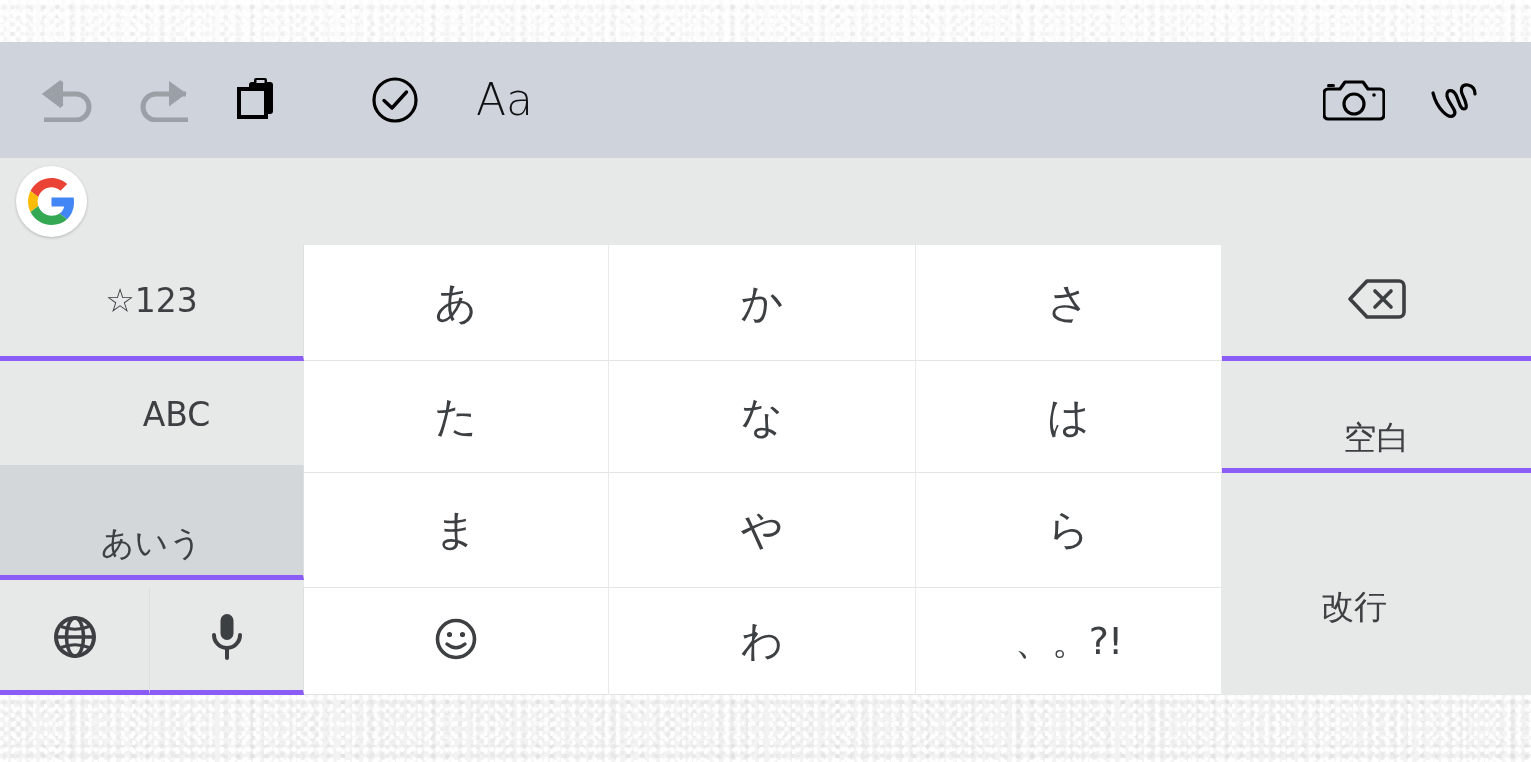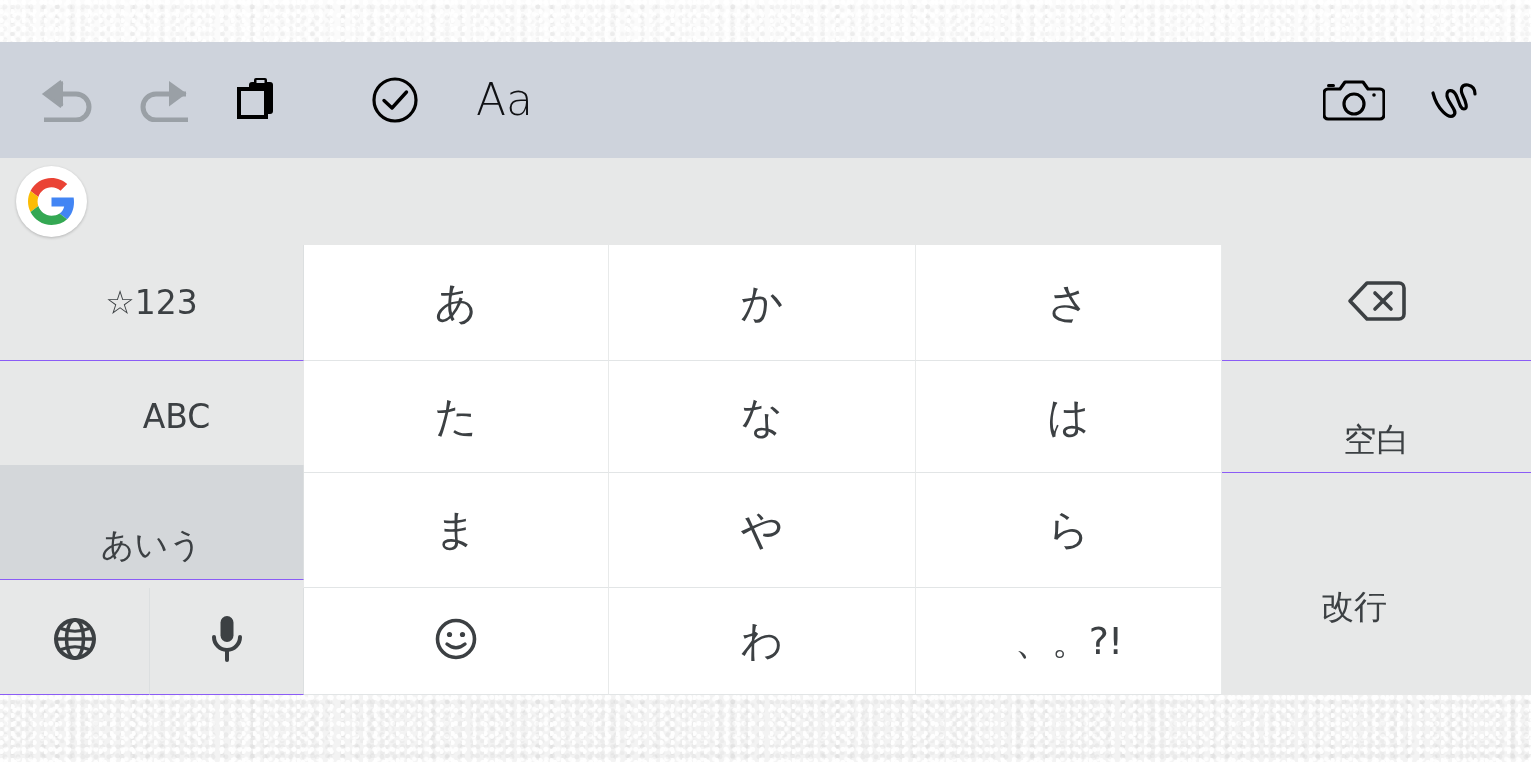--- a/index.html
+++ b/index.html
@@ -120,21 +120,21 @@
     display: flex;
     align-items: center;
     justify-content: center;
     cursor: pointer;
     color: #3c4043;
     -webkit-user-select: none;
     user-select: none;
   }
   .key-func {
     background: #e7e8e8;
-    border-bottom: 1px solid #8b5cf6;
+    border-bottom: 5px solid #8b5cf6;
     border-right: 1px solid #dcdfe0;
   }
   .key-func-noborder { border-right: none; }
   .key-char {
     background: #ffffff;
     border-bottom: 1px solid #e2e5e6;
     border-right: 1px solid #e8eaea;
   }
   .key-active {
     background: #d4d7da;

